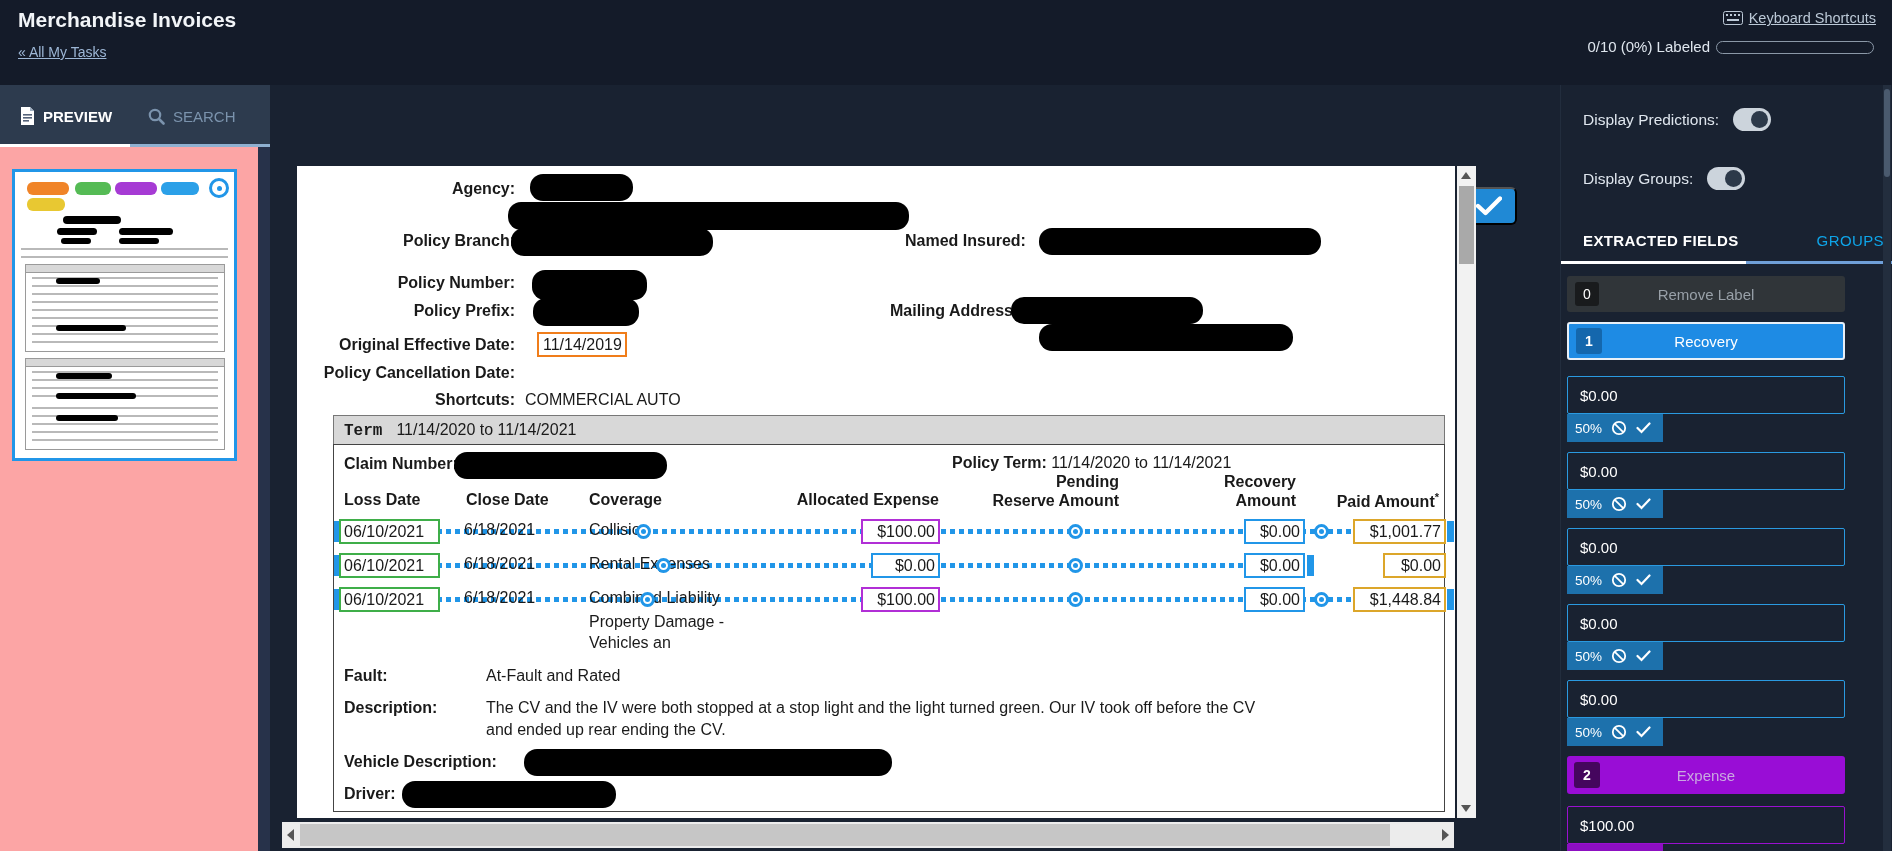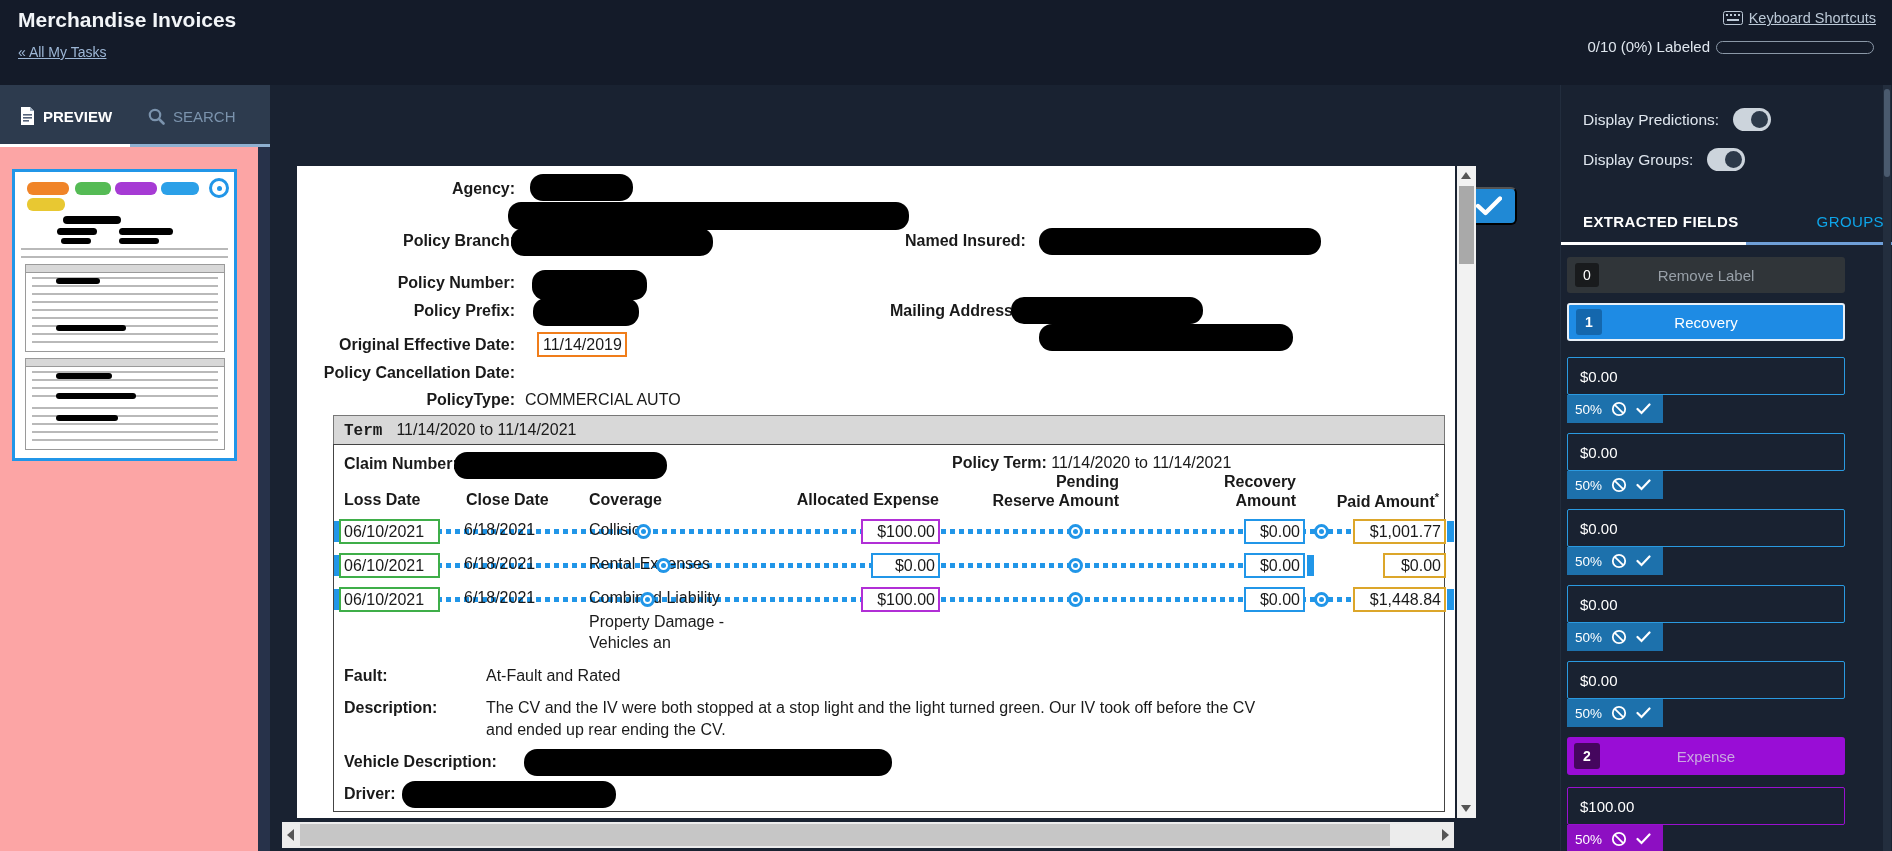--- a/index.html
+++ b/index.html
@@ -290,21 +290,21 @@
     <div class="plabel" style="top:136px">Policy Prefix:</div>
     <div class="redact" style="left:236px;top:132px;width:106px;height:28px"></div>
     <div class="dlabel" style="left:593px;top:136px">Mailing Address:</div>
     <div class="redact" style="left:714px;top:131px;width:192px;height:27px"></div>
     <div class="redact" style="left:742px;top:158px;width:254px;height:27px"></div>
 
     <div class="plabel" style="top:170px">Original Effective Date:</div>
     <div class="oed-box">11/14/2019</div>
 
     <div class="plabel" style="top:198px">Policy Cancellation Date:</div>
-    <div class="plabel" style="top:225px">PolicyType:</div>
+    <div class="plabel" style="top:225px">Shortcuts:</div>
     <div class="dtext" style="left:228px;top:225px">COMMERCIAL AUTO</div>
 
     <div class="term-bar">
       <b>Term</b><span>11/14/2020 to 11/14/2021</span>
     </div>
 
     <div class="claims-box">
       <div class="dlabel" style="left:10px;top:10px">Claim Number:</div>
       <div class="redact" style="left:120px;top:7px;width:213px;height:27px"></div>
       <div class="dtext" style="left:618px;top:9px">
@@ -393,21 +393,21 @@
   </div>
 </div>
 
 <div id="rightpanel">
   <div class="toggle-row" style="margin-top:23px">
     <span>Display Predictions:</span>
     <div class="toggle">
         <div class="knob"></div>
       </div>
   </div>
-  <div class="toggle-row" style="margin-top:17px">
+  <div class="toggle-row" style="margin-top:36px">
     <span>Display Groups:</span>
     <div class="toggle">
         <div class="knob"></div>
       </div>
   </div>
 
   <div class="panel-tabs">
     <div class="ptab-active">EXTRACTED FIELDS</div>
     <div class="ptab">GROUPS</div>
   </div>

